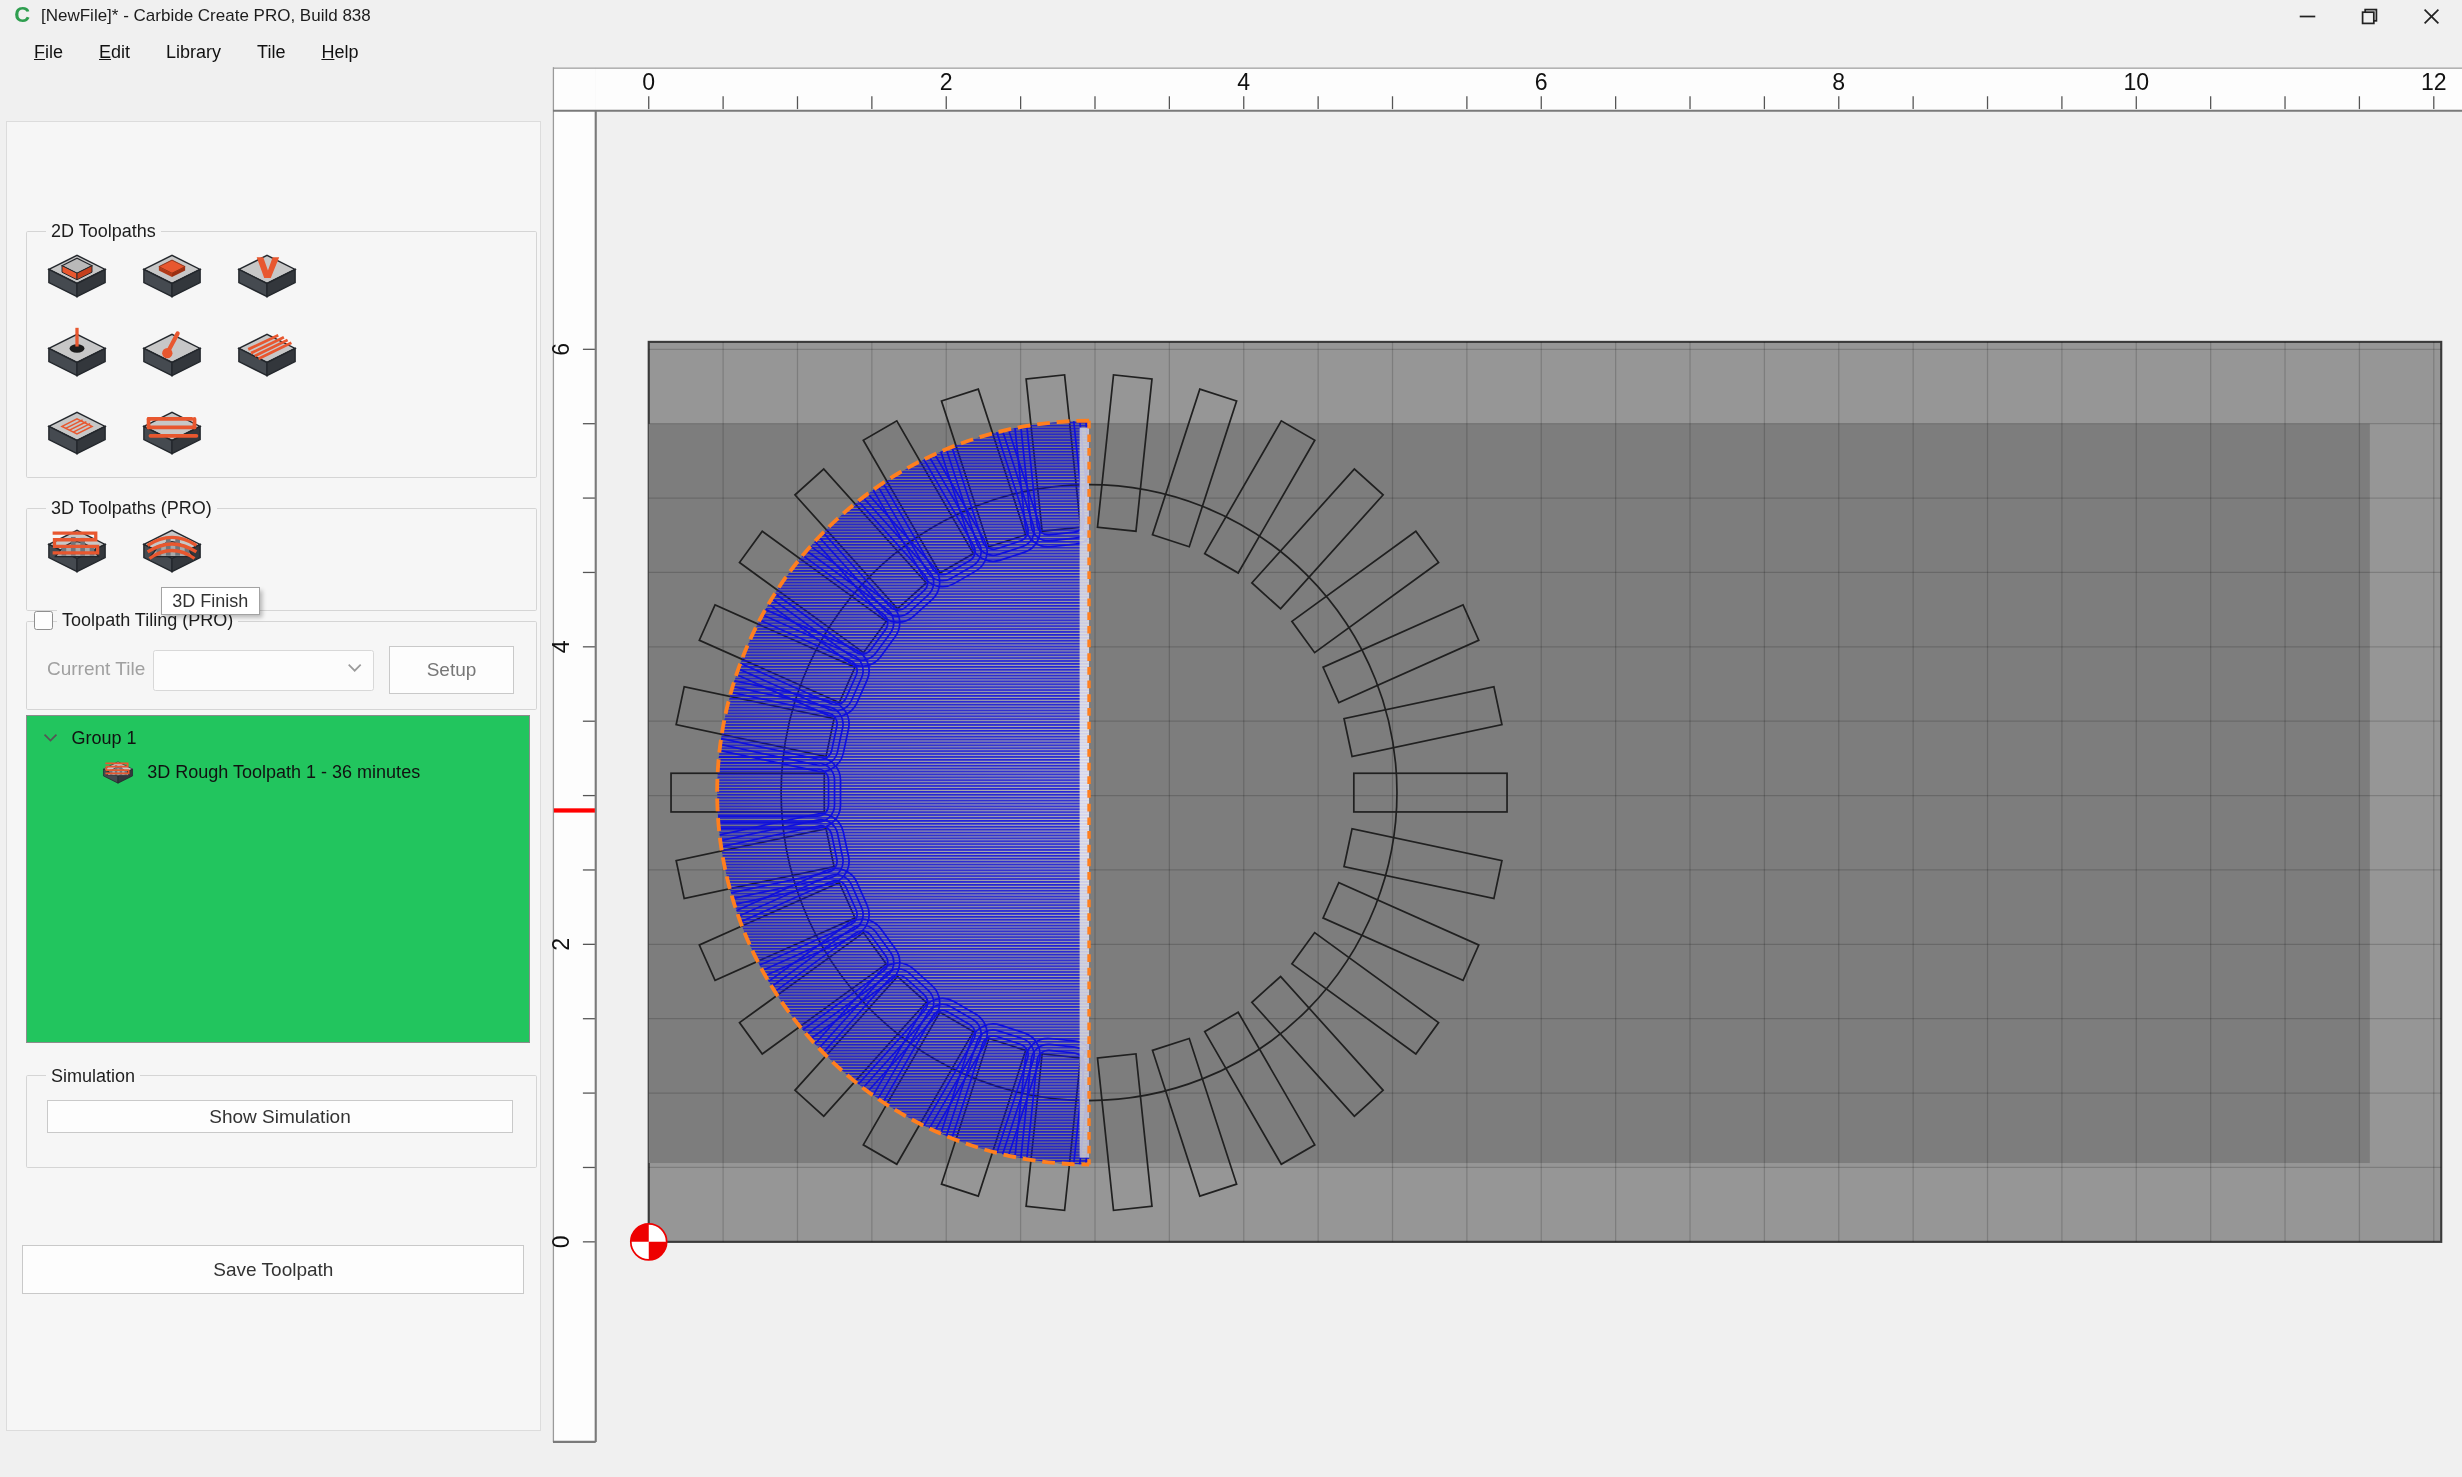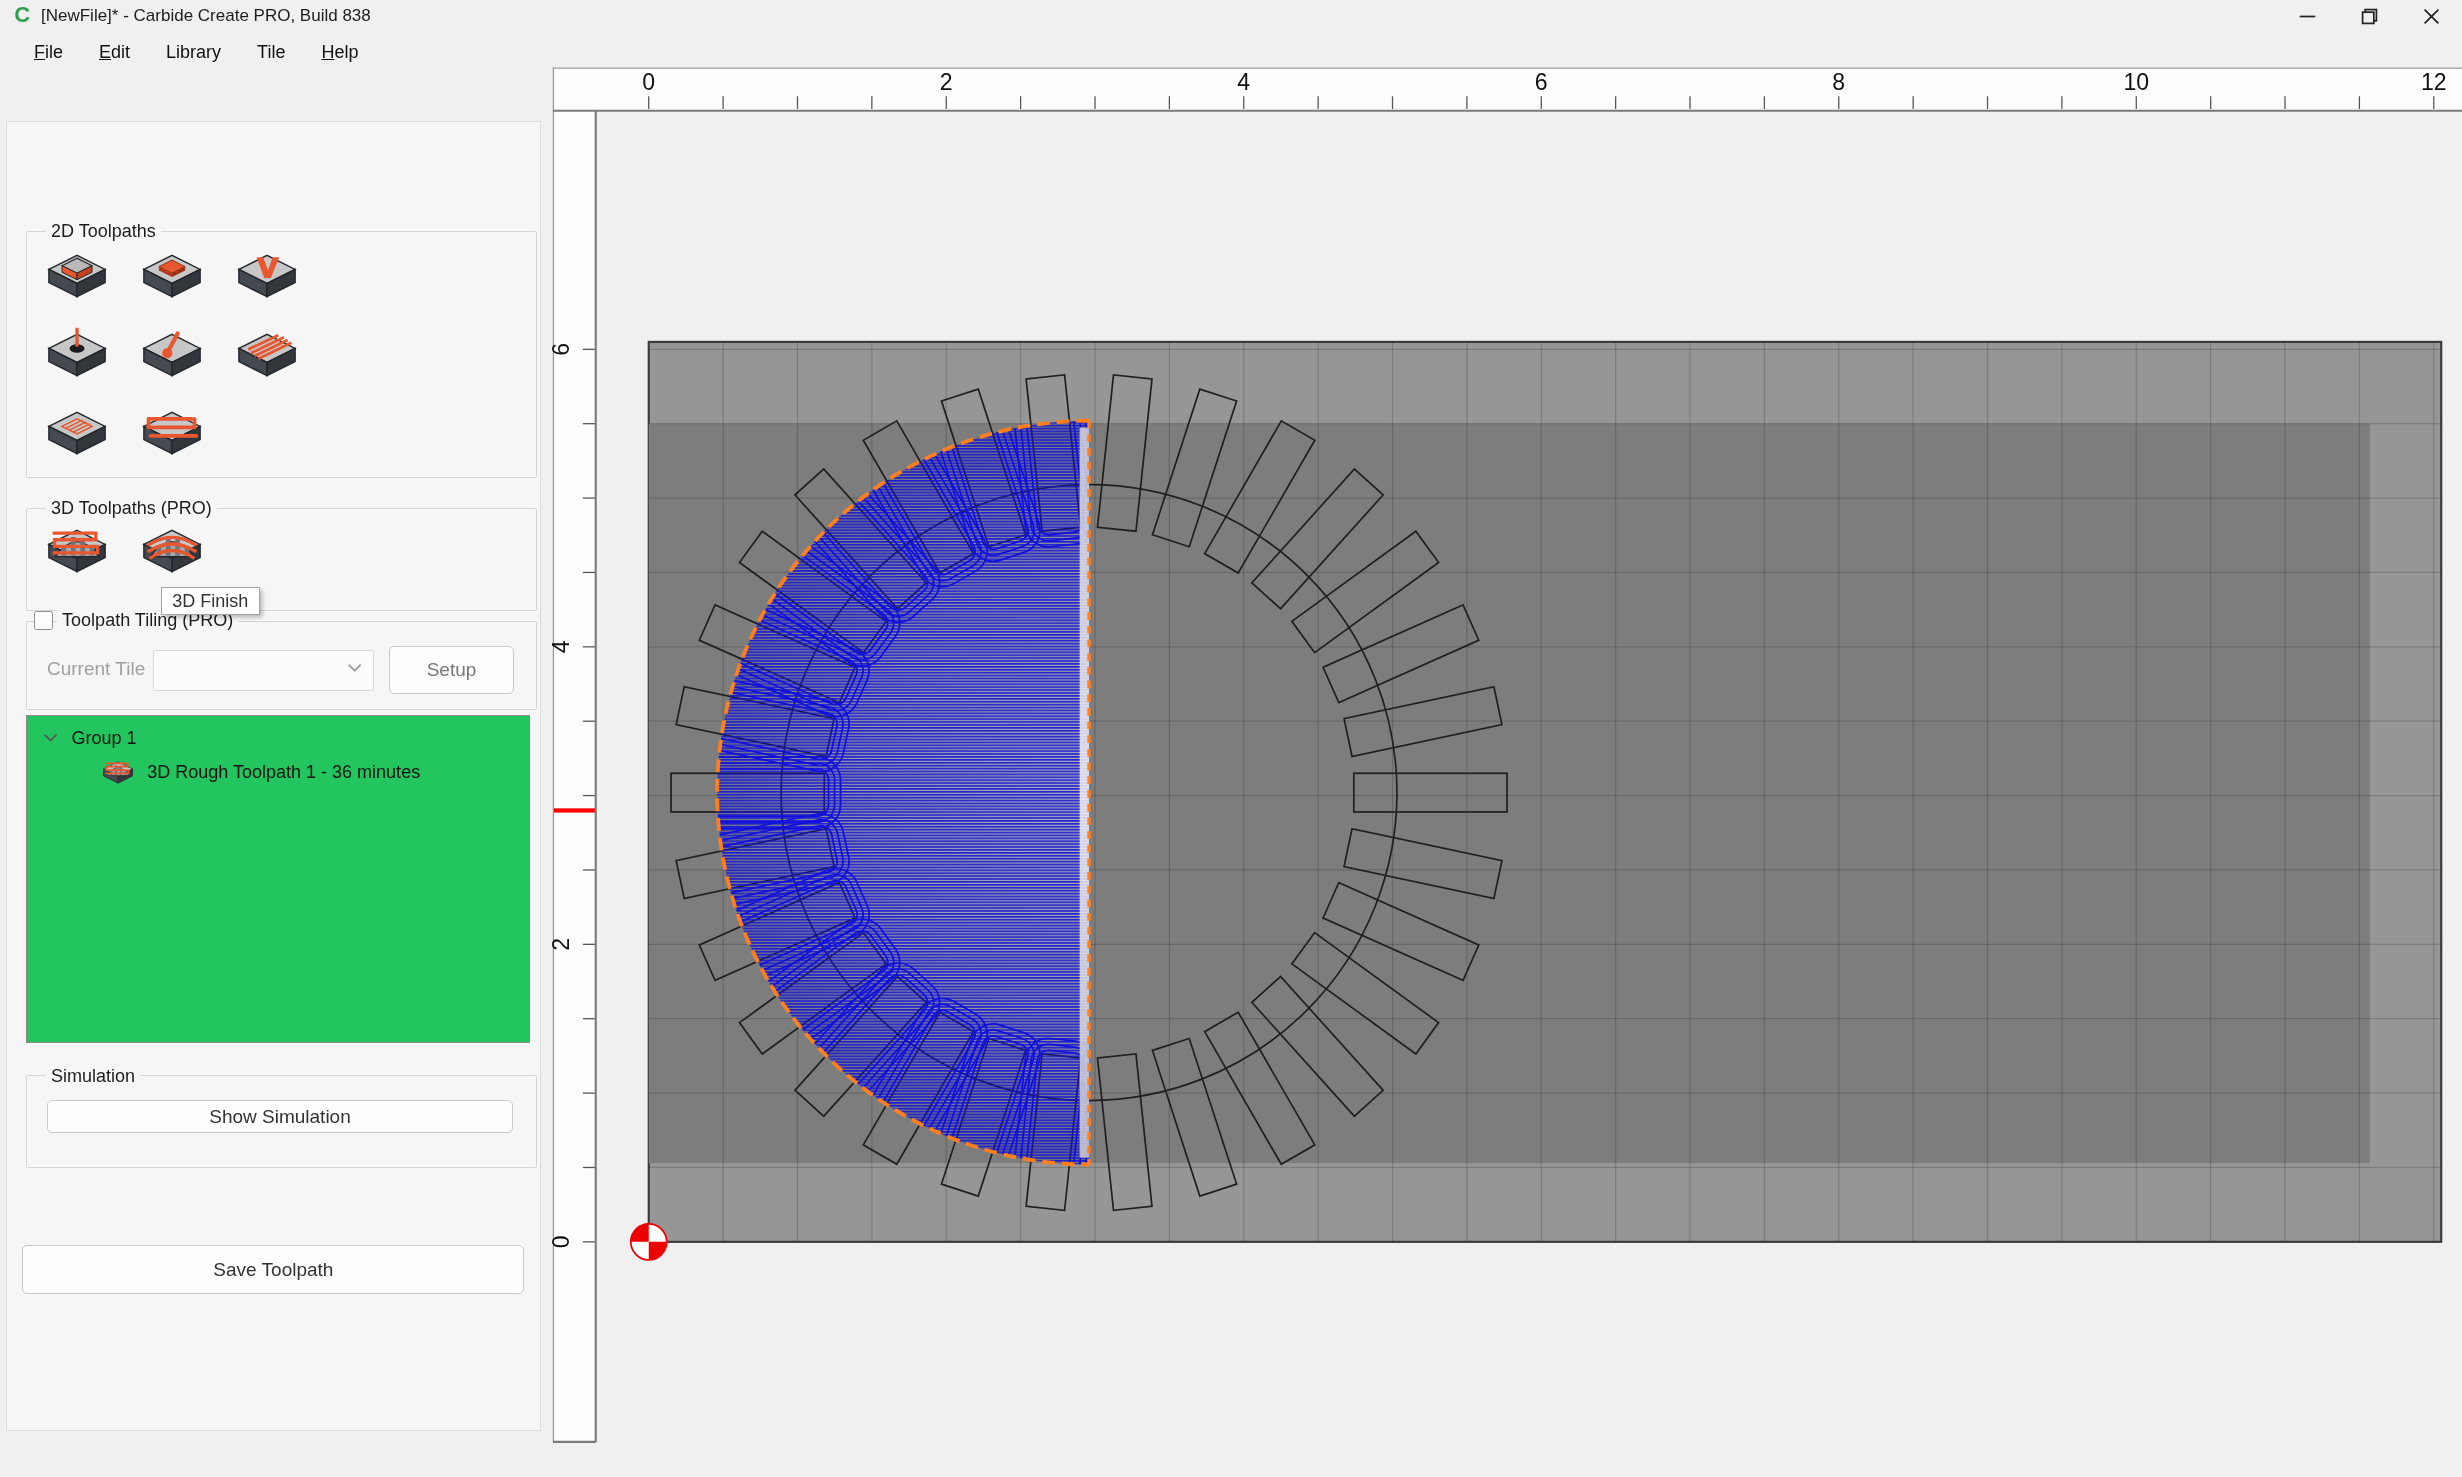--- a/index.html
+++ b/index.html
@@ -30,21 +30,21 @@
   .groupbox-label{position:absolute;font-size:18px;color:#1d1d1d;background:#f6f6f6;padding:0 5.1px;}
   .icon-btn{position:absolute;width:72px;height:60px;cursor:pointer;}
   .tooltip{position:absolute;background:#ffffff;border:0.9px solid #a3a3a3;font-size:18px;color:#333;
            padding:2.6px 10.3px;box-shadow:2.6px 2.6px 4.3px rgba(0,0,0,0.25);white-space:nowrap;z-index:9;}
   .checkbox{position:absolute;width:19px;height:19px;background:#fdfdfd;border:0.9px solid #8f8f8f;
             border-radius:2.6px;box-sizing:border-box;}
   .check-label{position:absolute;font-size:18px;color:#1d1d1d;background:#f6f6f6;padding:0 5.1px;}
   .dim-label{position:absolute;font-size:19px;color:#a0a0a0;}
   .combo{position:absolute;background:#fcfcfc;border:0.9px solid #d8d8d8;border-radius:2.6px;box-sizing:border-box;}
   .combo .chev{position:absolute;right:10.3px;top:12px;}
-  .btn{position:absolute;background:#fdfdfd;border:0.9px solid #c9c9c9;border-radius:5px;
+  .btn{position:absolute;background:#fdfdfd;border:0.9px solid #c9c9c9;border-radius:0;
        font-size:19px;color:#333;text-align:center;box-sizing:border-box;
        display:flex;align-items:center;justify-content:center;cursor:pointer;}
   .btn.dim{color:#777;}
   .treebox{position:absolute;left:19px;top:593px;width:504px;height:328px;background:#22c55e;
            border:0.9px solid #8c8c8c;box-sizing:border-box;}
   .tree-group-row{position:absolute;left:0;top:6.8px;width:501px;height:31px;display:flex;
                   align-items:center;cursor:pointer;}
   .tree-item-row{position:absolute;left:0;top:39px;width:501px;height:34px;display:flex;
                  align-items:center;cursor:pointer;}
   .tree-text{font-size:18px;color:#111;}

